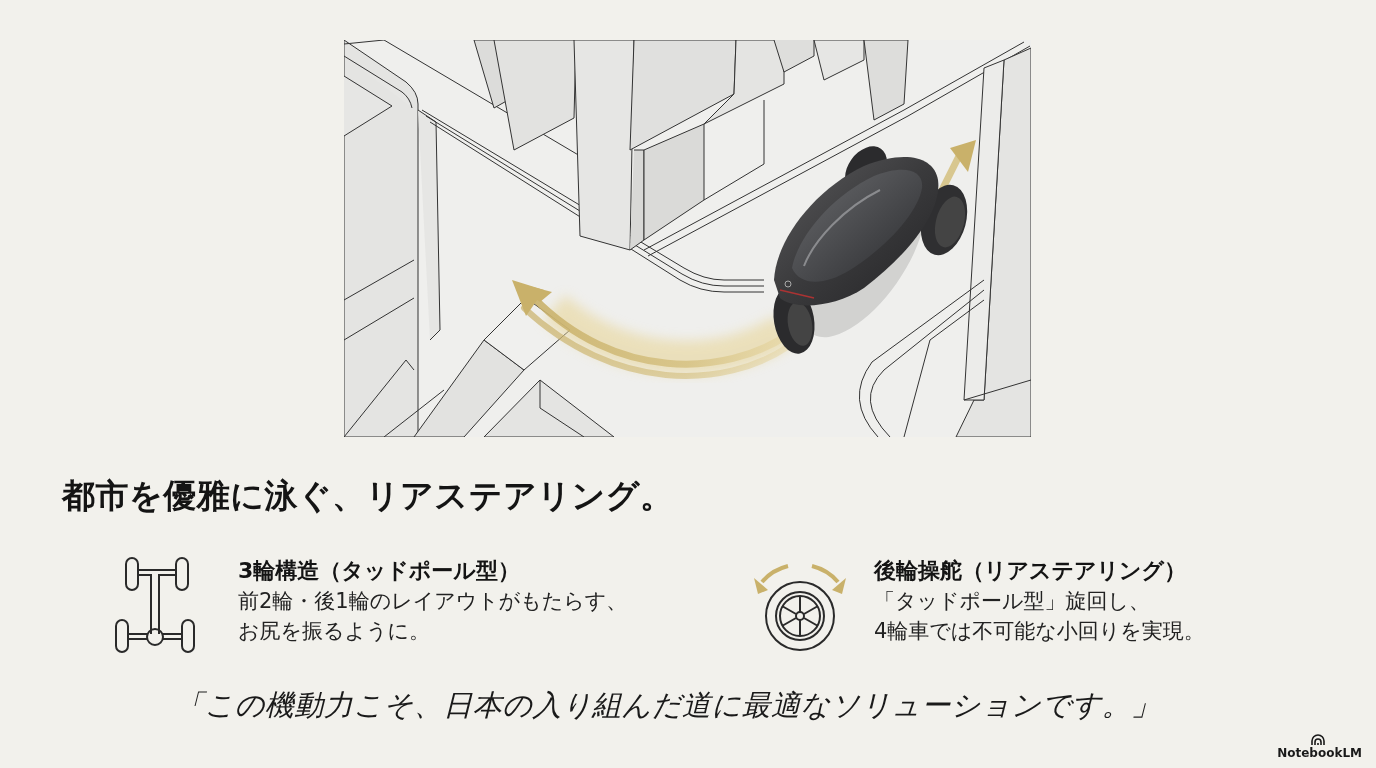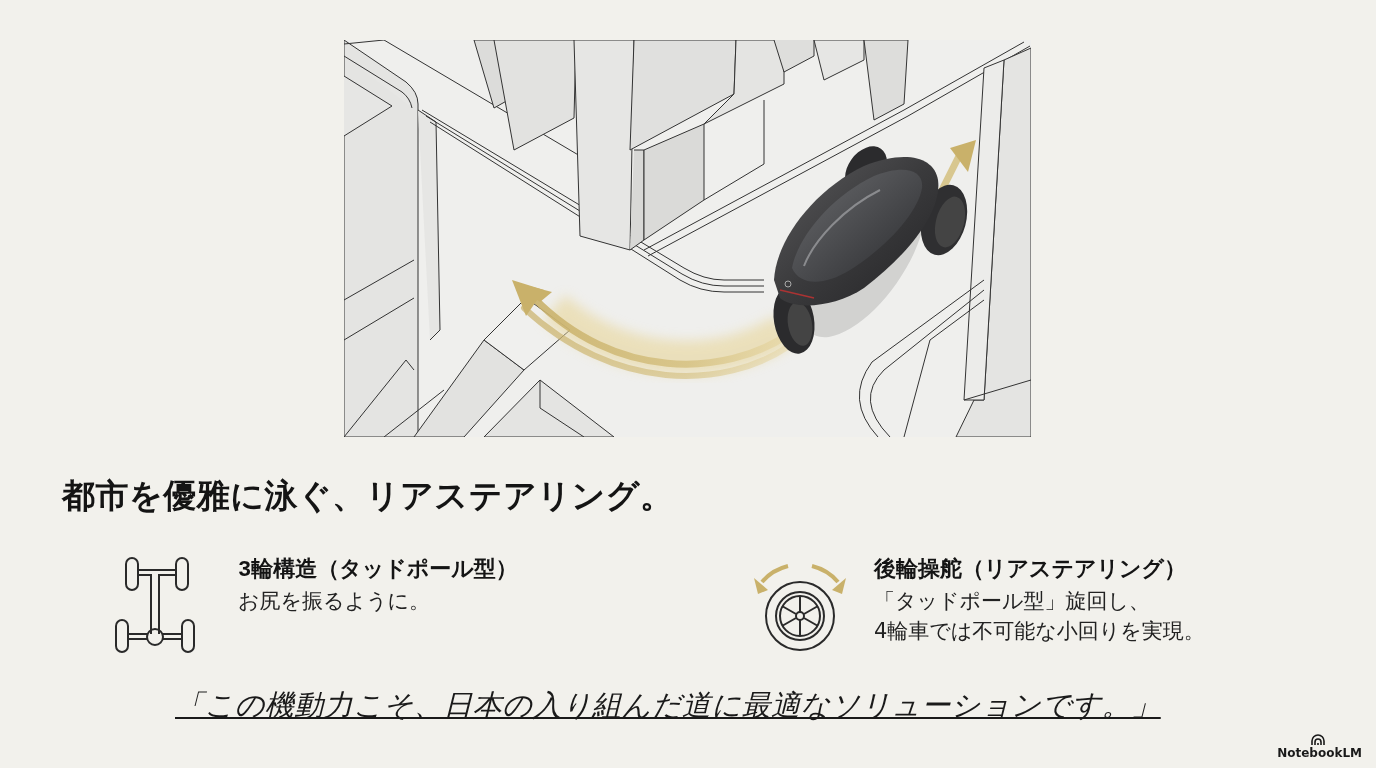--- a/index.html
+++ b/index.html
@@ -49,42 +49,40 @@
     }
     .feature .text {
       margin-left: 0;
     }
     .feature-title {
       font-size: 22px;
       font-weight: bold;
       line-height: 30px;
       white-space: nowrap;
       color: #141414;
-      font-family: Liberation Mono, monospace;
     }
     .feature-line {
       font-size: 21px;
       line-height: 30px;
       white-space: nowrap;
       color: #222;
     }
     .feature-1 { left: 114px; top: 556px; }
     .feature-1 .text { position: absolute; left: 124px; top: 0; }
     .feature-2 { left: 750px; top: 556px; }
     .feature-2 .text { position: absolute; left: 124px; top: 0; }
     .quote {
       position: absolute;
       left: 175px;
       top: 686px;
       font-size: 29px;
       font-style: italic;
       white-space: nowrap;
       color: #1a1a1a;
       letter-spacing: 0.5px;
-      text-decoration: underline;
     }
     .brand {
       position: absolute;
       right: 14px;
       bottom: 8px;
       display: flex;
       align-items: center;
       font-size: 12px;
       font-weight: bold;
       color: #1a1a1a;
@@ -221,20 +219,21 @@
         <path d="M14,78 L34,78"></path>
         <path d="M14,83 L34,83"></path>
         <path d="M48,78 L68,78"></path>
         <path d="M48,83 L68,83"></path>
         <circle cx="41" cy="81" r="8"></circle>
       </g>
     </svg>
   </span>
   <div class="text">
     <div class="feature-title">3輪構造（タッドポール型）</div>
+    <div class="feature-line">前2輪・後1輪のレイアウトがもたらす、</div>
     <div class="feature-line">お尻を振るように。</div>
   </div>
 </div>
 
 <div class="feature feature-2">
   <span class="icon">
     <svg width="100" height="100" viewBox="0 0 100 100">
 
       <path d="M38,10 Q22,14 12,26" stroke="#c9b16a" stroke-width="4" fill="none"></path>
       <path d="M4,22 L18,34 L8,38 Z" fill="#c9b16a"></path>

